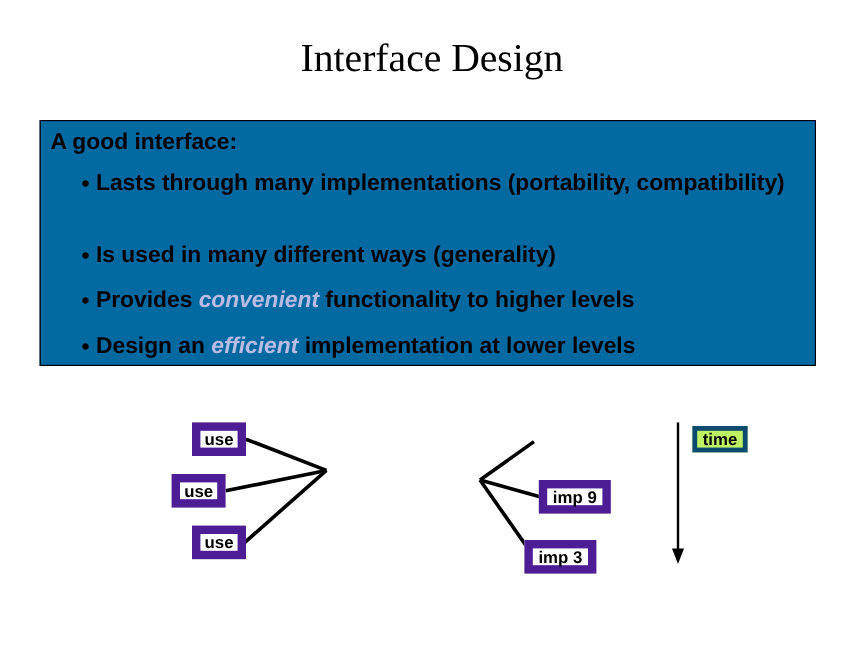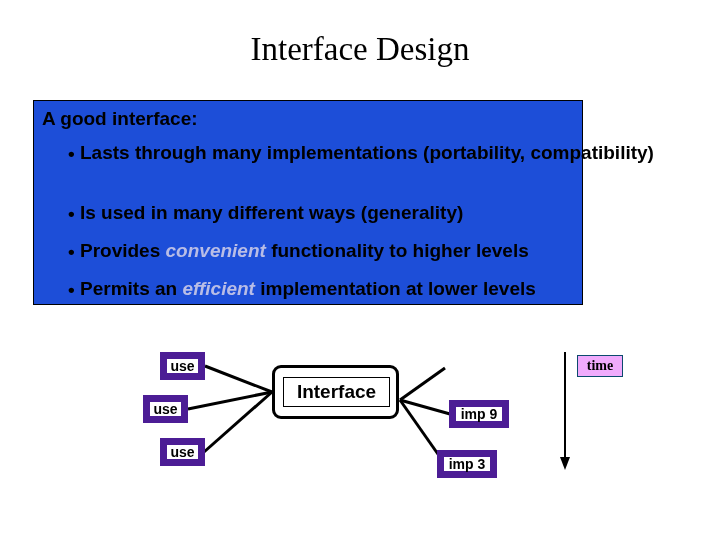--- a/index.html
+++ b/index.html
@@ -29,25 +29,25 @@
     color: #000000;
     letter-spacing: 0px;
     line-height: 38px;
   }
 
   
   #content-box {
     position: absolute;
     left: 33px;
     top: 100px;
-    width: 550px;
+    width: 647px;
     height: 205px;
     border: 1px solid #000000;
     box-sizing: border-box;
-    background: #1d4ed8;
+    background: #0369a1;
   }
   #content-lead {
     position: absolute;
     left: 8px;
     top: 6px;
     font-size: 19px;
     font-weight: bold;
     color: #000000;
     line-height: 23px;
     white-space: nowrap;
@@ -106,29 +106,28 @@
     align-items: center;
     justify-content: center;
     font-size: 14px;
     font-weight: bold;
     color: #000000;
     line-height: 1;
   }
   .thin-box {
     position: absolute;
     box-sizing: border-box;
-    background: #f0abfc;
-    border: 1px solid #0c4a6e;
+    background: #bef264;
+    border: 4px solid #0c4a6e;
     display: flex;
     align-items: center;
     justify-content: center;
     font-size: 14px;
     font-weight: bold;
     color: #000000;
-    font-family: Liberation Serif, serif;
   }
   #iface-outer {
     position: absolute;
     box-sizing: border-box;
     background: #ffffff;
     border: 3px solid #000000;
     border-radius: 9px;
   }
   #iface-inner {
     position: absolute;
@@ -162,21 +161,21 @@
     <span class="bullet-text"><span>Is used in many different ways (generality)</span></span>
   </div>
 
   <div class="bullet-row" id="bullet-3">
     <span class="bullet-dot">•</span>
     <span class="bullet-text"><span>Provides </span><span class="hl">convenient</span><span>  functionality to higher levels</span></span>
   </div>
 
   <div class="bullet-row" id="bullet-4">
     <span class="bullet-dot">•</span>
-    <span class="bullet-text"><span>Permits an </span><span class="hl">efficient</span><span> implementation at lower levels</span></span>
+    <span class="bullet-text"><span>Design an </span><span class="hl">efficient</span><span> implementation at lower levels</span></span>
   </div>
 </div>
 
 <div id="diagram">
 
   <svg width="720" height="160">
 
     <line x1="205" y1="36" x2="272" y2="62" stroke="#000" stroke-width="3"></line>
     <line x1="188" y1="79" x2="272" y2="62" stroke="#000" stroke-width="3"></line>
     <line x1="204" y1="122" x2="272" y2="62" stroke="#000" stroke-width="3"></line>
@@ -186,21 +185,18 @@
     <line x1="400" y1="70" x2="440" y2="127" stroke="#000" stroke-width="3"></line>
 
     <line x1="565" y1="22" x2="565" y2="132" stroke="#000" stroke-width="2"></line>
     <polygon points="565,140 560,127 570,127" fill="#000"></polygon>
   </svg>
 
   <div class="node-box" style="left:160px; top:22px; width:45px; height:28px;">use</div>
   <div class="node-box" style="left:143px; top:65px; width:45px; height:28px;">use</div>
   <div class="node-box" style="left:160px; top:108px; width:45px; height:28px;">use</div>
 
-  <div id="iface-outer" style="left:272px; top:35px; width:127px; height:54px;">
-    <div id="iface-inner" style="left:8px; top:9px; width:107px; height:30px;">Interface</div>
-  </div>
 
   <div class="node-box" style="left:449px; top:70px; width:60px; height:28px;">imp 9</div>
   <div class="node-box" style="left:437px; top:120px; width:60px; height:28px;">imp 3</div>
 
   <div class="thin-box" style="left:577px; top:25px; width:46px; height:22px;">time</div>
 </div>
 
 </body></html>

